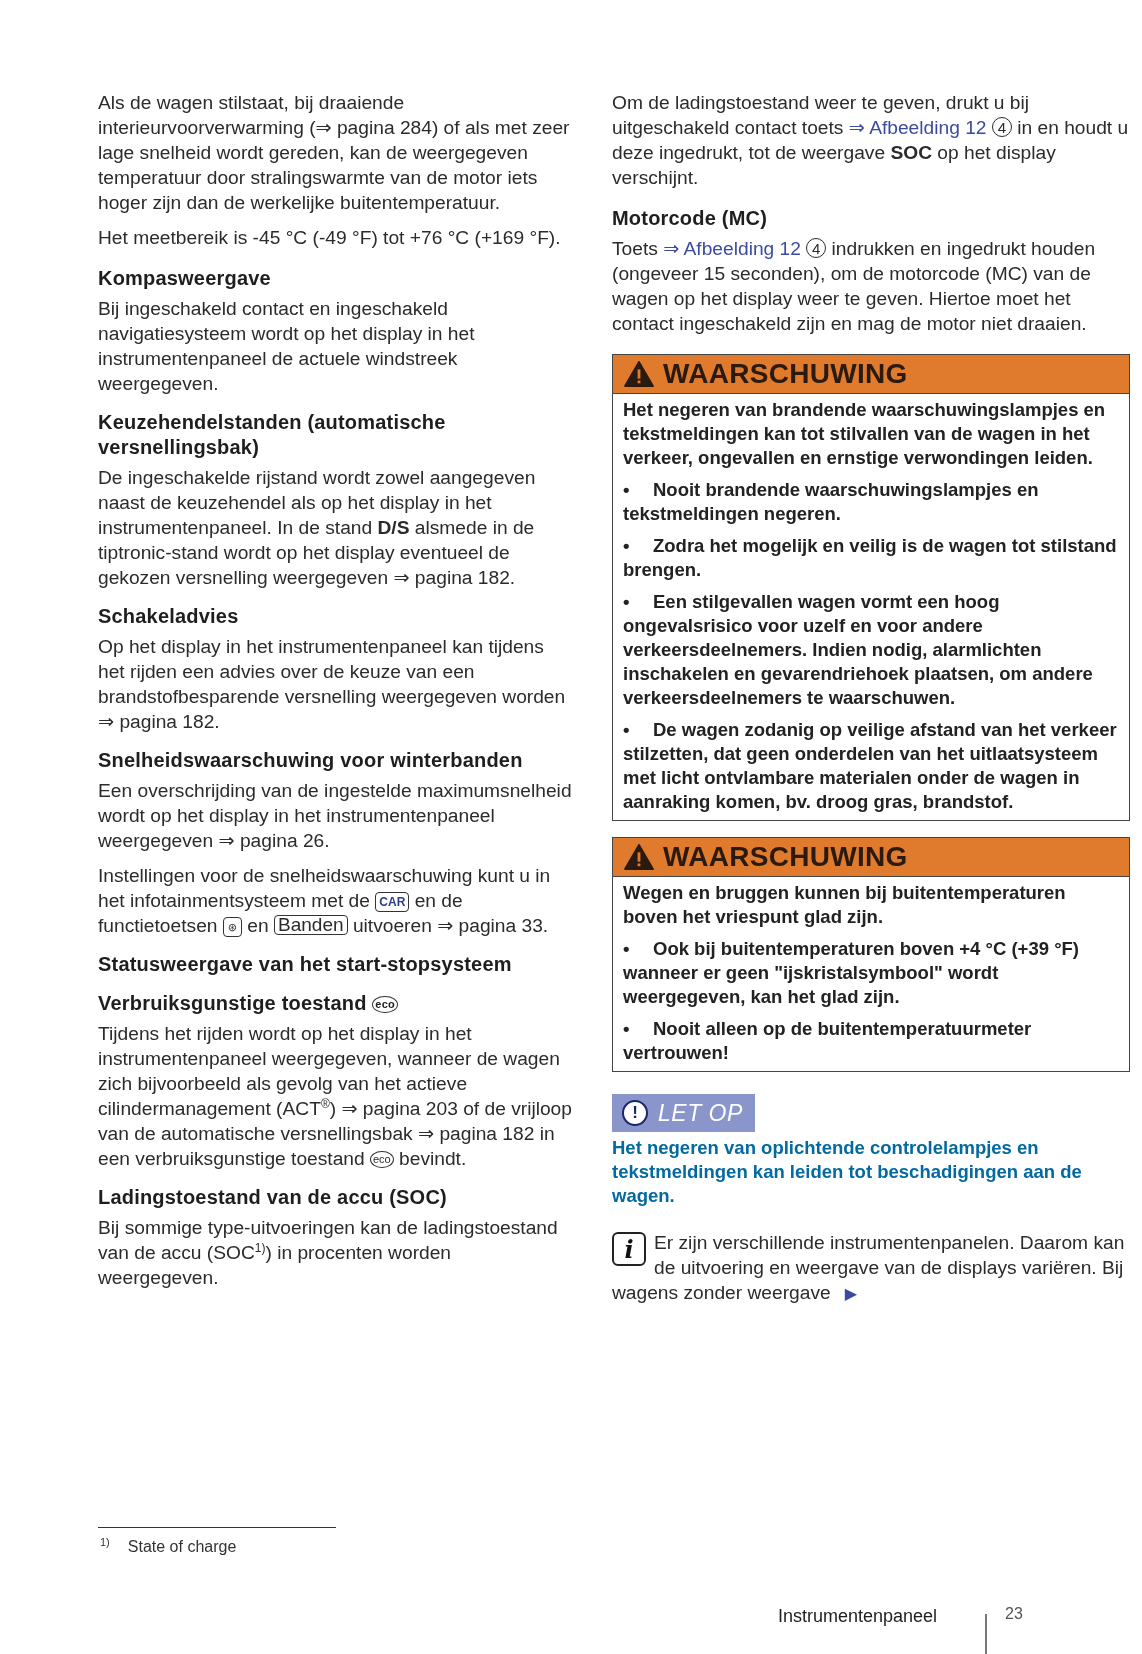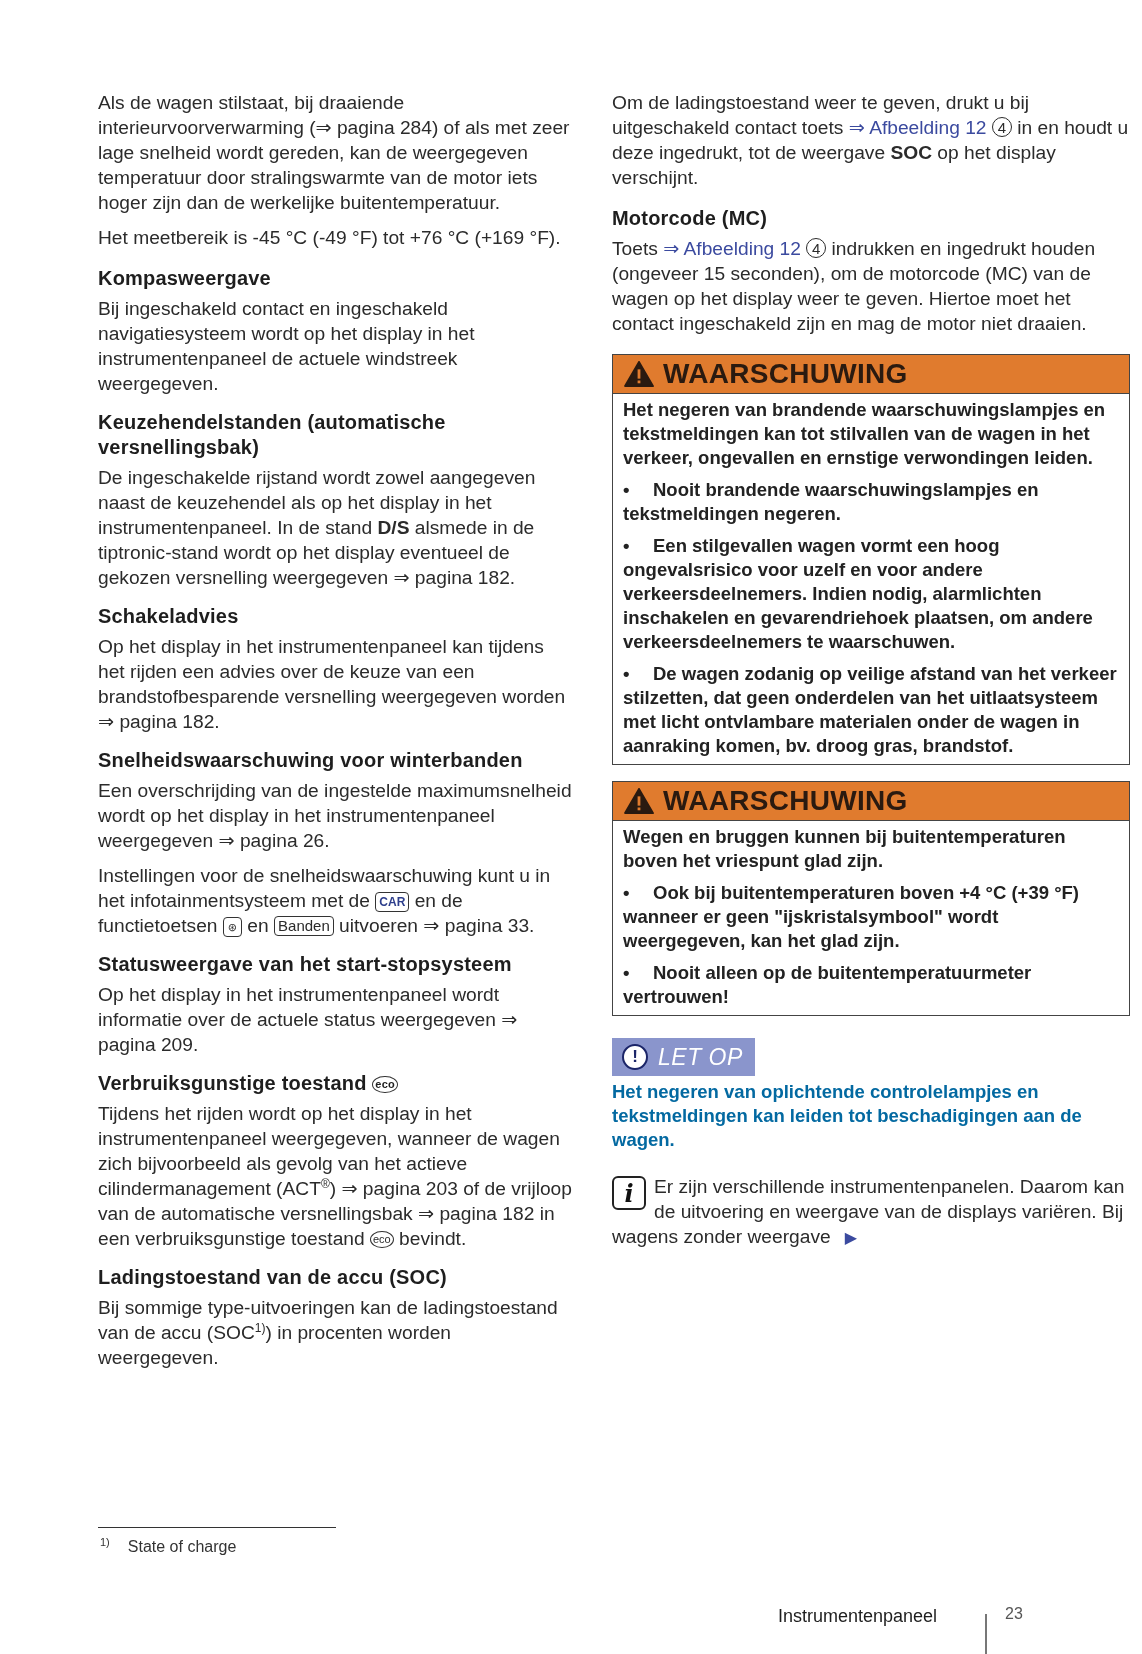--- a/index.html
+++ b/index.html
@@ -18,21 +18,21 @@
   }
   .section { margin-bottom: 14px; }
   .section h2 { margin-bottom: 5px; }
   .link { color: #3b4a9f; }
   .circ {
     display: inline-block; width: 20px; height: 20px; border: 1.5px solid #2b2b2b; border-radius: 50%;
     text-align: center; line-height: 20px; font-size: 15px; vertical-align: 1px; box-sizing: border-box;
   }
   .keycap {
     display: inline-block; border: 1.5px solid #333; border-radius: 4px; padding: 0 3px;
-    font-size: 15px; line-height: 18px; vertical-align: 1px;
+    font-size: 19px; line-height: 18px; vertical-align: 1px;
   }
   .keycap-car { color: #2d3e8c; font-weight: bold; font-size: 12px; padding: 0 3px; }
   .keycap-tyre { font-size: 11px; padding: 0 4px; }
   .eco { display: inline-block; font-size: 11px; border: 1px solid #333; border-radius: 50%; padding: 0 2px; line-height: 15px; vertical-align: 2px; }
   sup { font-size: 12px; line-height: 0; }
   
   .warnbox { border: 1.5px solid #444; margin-bottom: 16px; margin-top: 4px; }
   .warnhead {
     background: #e07b2e; height: 38px; display: flex; align-items: center; padding-left: 10px;
     border-bottom: 1.5px solid #444;
@@ -91,21 +91,20 @@
   </div>
 
   <div class="section">
     <h2>Snelheidswaarschuwing voor winterbanden</h2>
     <p class="para">Een overschrijding van de ingestelde maximumsnelheid wordt op het display in het instrumentenpaneel weergegeven ⇒ pagina 26.</p>
     <p><span>Instellingen voor de snelheidswaarschuwing kunt u in het infotainmentsysteem met de </span><span class="keycap keycap-car">CAR</span><span> en de functietoetsen </span><span class="keycap keycap-tyre">⊛</span><span> en </span><span class="keycap">Banden</span><span> uitvoeren ⇒ pagina 33.</span></p>
   </div>
 
   <div class="section">
     <h2>Statusweergave van het start-stopsysteem</h2>
-    <p>Op het display in het instrumentenpaneel wordt informatie over de actuele status weergegeven ⇒ pagina 209.</p>
   </div>
 
   <div class="section">
     <h2><span>Verbruiksgunstige toestand</span> <span class="eco">eco</span></h2>
     <p><span>Tijdens het rijden wordt op het display in het instrumentenpaneel weergegeven, wanneer de wagen zich bijvoorbeeld als gevolg van het actieve cilindermanagement (ACT</span><sup>®</sup><span>) ⇒ pagina 203 of de vrijloop van de automatische versnellingsbak ⇒ pagina 182 in een verbruiksgunstige toestand </span><span class="eco">eco</span><span> bevindt.</span></p>
   </div>
 
   <div class="section">
     <h2>Ladingstoestand van de accu (SOC)</h2>
     <p><span>Bij sommige type-uitvoeringen kan de ladingstoestand van de accu (SOC</span><sup>1)</sup><span>) in procenten worden weergegeven.</span></p>
@@ -129,20 +128,21 @@
       <svg class="tri" viewBox="0 0 32 28">
         <path d="M16 1 L31 27 L1 27 Z" fill="#2a1a10" stroke="#2a1a10" stroke-linejoin="round" stroke-width="2"></path>
         <rect x="14.5" y="9" width="3" height="10" fill="#e07b2e"></rect>
         <rect x="14.5" y="21" width="3" height="3" fill="#e07b2e"></rect>
       </svg>
       <span class="label">WAARSCHUWING</span>
     </div>
     <div class="warnbody">
       <p>Het negeren van brandende waarschuwingslampjes en tekstmeldingen kan tot stilvallen van de wagen in het verkeer, ongevallen en ernstige verwondingen leiden.</p>
       <p><span class="bullet">•</span><span>Nooit brandende waarschuwingslampjes en tekstmeldingen negeren.</span></p>
+      <p><span class="bullet">•</span><span>Zodra het mogelijk en veilig is de wagen tot stilstand brengen.</span></p>
       <p><span class="bullet">•</span><span>Een stilgevallen wagen vormt een hoog ongevalsrisico voor uzelf en voor andere verkeersdeelnemers. Indien nodig, alarmlichten inschakelen en gevarendriehoek plaatsen, om andere verkeersdeelnemers te waarschuwen.</span></p>
       <p><span class="bullet">•</span><span>De wagen zodanig op veilige afstand van het verkeer stilzetten, dat geen onderdelen van het uitlaatsysteem met licht ontvlambare materialen onder de wagen in aanraking komen, bv. droog gras, brandstof.</span></p>
     </div>
   </div>
 
   
   <div class="warnbox">
     <div class="warnhead">
       <svg class="tri" viewBox="0 0 32 28">
         <path d="M16 1 L31 27 L1 27 Z" fill="#2a1a10" stroke="#2a1a10" stroke-linejoin="round" stroke-width="2"></path>

